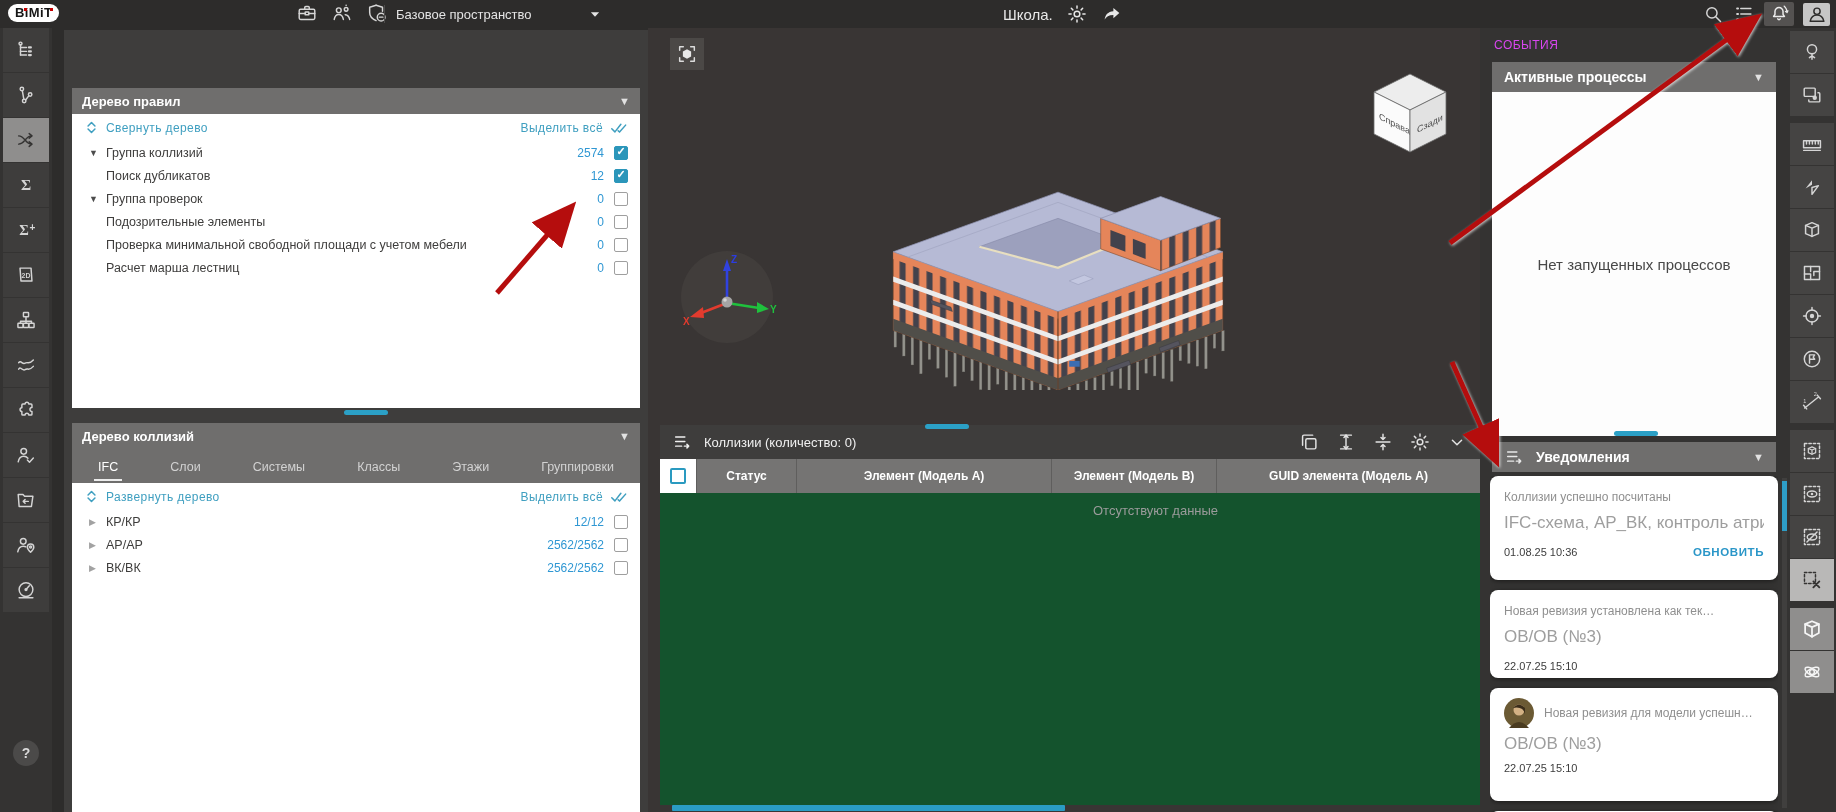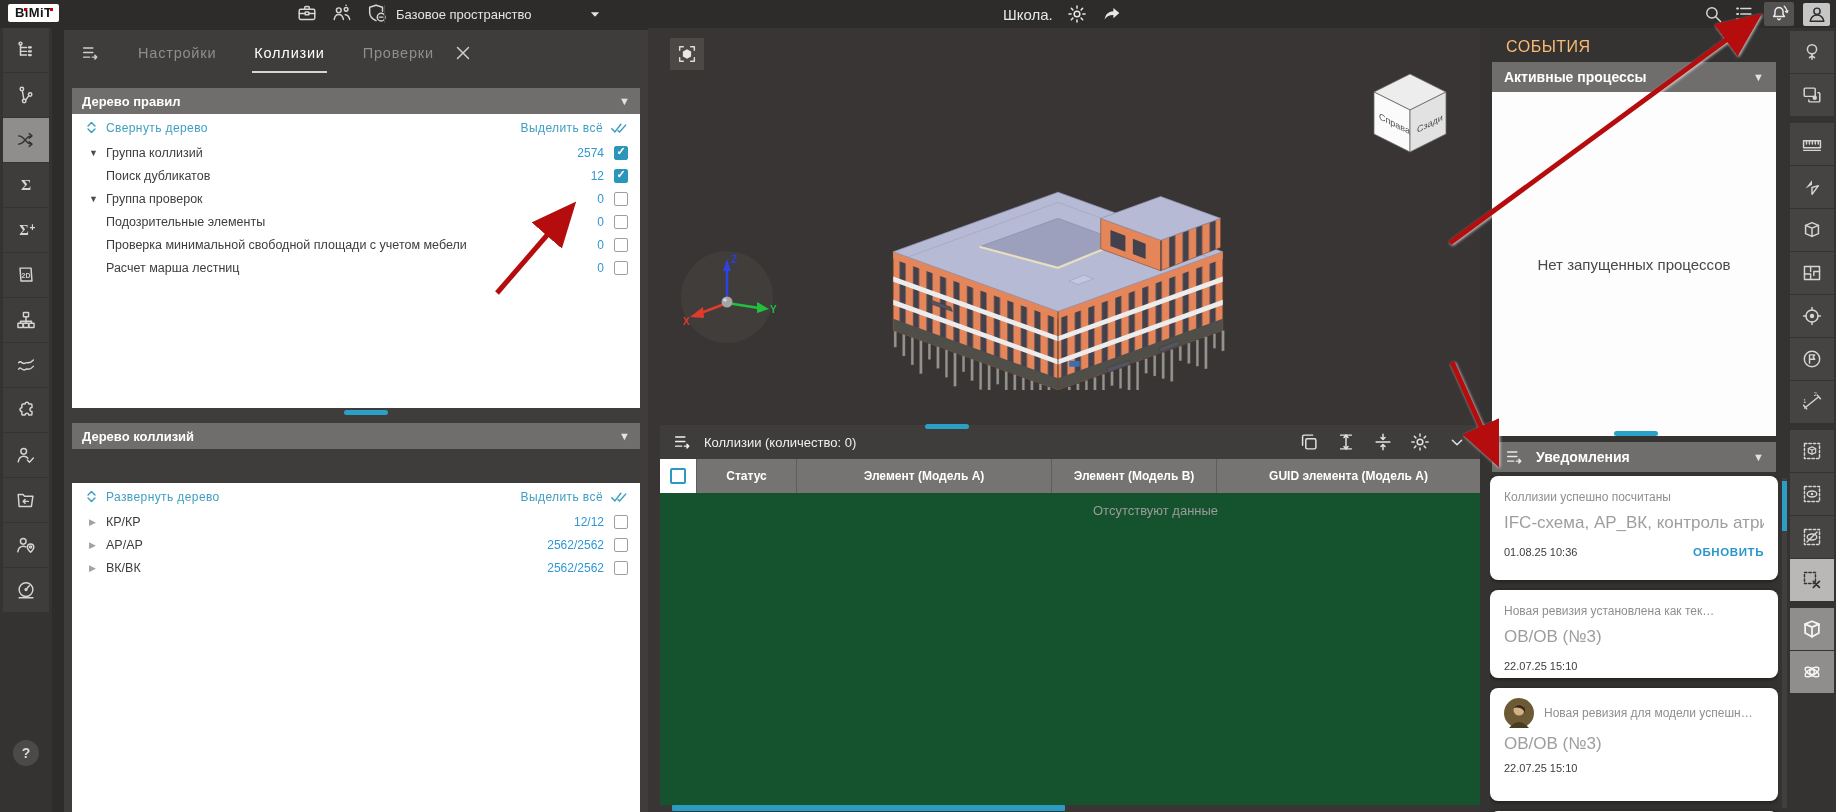--- a/index.html
+++ b/index.html
@@ -3,21 +3,21 @@
 <meta charset="utf-8">
 <style>
   html,body{margin:0;padding:0;background:#1e1e1e}
   *{box-sizing:border-box}
   .app{position:relative;width:1836px;height:812px;background:#2d2c2b;font-family:"Liberation Sans",sans-serif;overflow:hidden;user-select:none}
   .icon{display:inline-flex;align-items:center;justify-content:center;line-height:0}
   svg{display:block}
 
   
   .topbar{position:absolute;left:0;top:0;right:0;height:28px;background:#2d2c2b;color:#cfcfcf}
-  .logo{position:absolute;left:8px;top:4px;background:#fff;border-radius:2px;padding:1px 7px 2px;font-weight:bold;font-size:13px;color:#161616;letter-spacing:.4px}
+  .logo{position:absolute;left:8px;top:4px;background:#fff;border-radius:9px;padding:1px 7px 2px;font-weight:bold;font-size:13px;color:#161616;letter-spacing:.4px}
   .logo::before,.logo::after{content:"";position:absolute;top:4px;width:3px;height:3px;background:#c40000}
   .logo::before{left:16px}.logo::after{left:42px}
   .tb-icons{position:absolute;left:296px;top:2px;display:flex;align-items:center;gap:13px;color:#d6d6d6}
   .tb-sep{position:absolute;left:384px;top:5px;width:1px;height:18px;background:#4d4c4b}
   .tb-workspace{position:absolute;left:396px;top:0;height:28px;display:flex;align-items:center;gap:52px;color:#e4e4e4;font-size:13px}
   .tb-center{position:absolute;left:1003px;top:0;height:28px;display:flex;align-items:center;gap:13px;color:#e8e8e8}
   .tb-center .title{font-size:15px}
   .tb-right{position:absolute;right:6px;top:0;height:28px;display:flex;align-items:center;gap:9px;color:#d6d6d6}
   .tb-tile{width:30px;height:24px;border-radius:2px;display:flex;align-items:center;justify-content:center}
   .tb-tile.bell{background:#545251;color:#ececec}
@@ -71,21 +71,21 @@
   .ct-cols{height:34px;display:flex}
   .col0{width:36px;background:#fff;display:flex;align-items:center;justify-content:center}
   .cbh{width:16px;height:16px;border:2px solid #2a9ac0;border-radius:2px;cursor:pointer}
   .colh{background:#757473;border-left:1px solid #5f5e5d;color:#fff;font-size:12px;font-weight:bold;display:flex;align-items:center;justify-content:center}
   .ct-body{background:#14532d;height:312px;position:relative}
   .ct-empty{position:absolute;left:433px;top:10px;color:#9b9b9b;font-size:13px}
   .ct-split{position:absolute;left:265px;top:-1px}
 
   
   .events{position:absolute;left:1480px;top:28px;width:308px;bottom:0;background:#343332}
-  .ev-title{position:absolute;left:26px;top:10px;color:#fdba74;font-size:16px;letter-spacing:.5px}
+  .ev-title{position:absolute;left:14px;top:10px;color:#d946ef;font-size:12px;letter-spacing:.5px}
   .gray-h{position:absolute;left:12px;right:12px;height:30px;background:#6f6e6d;color:#fff;display:flex;align-items:center;padding:0 12px;font-size:14px;font-weight:bold}
   .gray-h .car{margin-left:auto;color:#e2e2e2;font-size:11px}
   .ap-h{top:34px}
   .ap-body{position:absolute;left:12px;right:12px;top:64px;height:344px;background:#fdfdfd;display:flex;align-items:center;justify-content:center;color:#484848;font-size:15px}
   .ev-split{left:134px;top:403px}
   .ntf-h{top:414px}
   .ntf-h .icon{margin-right:10px;color:#e8e8e8}
   .cards{position:absolute;left:10px;right:10px;top:448px;bottom:0;overflow:hidden}
   .card{background:#fff;border-radius:8px;box-shadow:0 1px 5px rgba(0,0,0,.5);padding:10px 14px;margin-bottom:10px;cursor:pointer}
   .card .c-title{font-size:12px;color:#8f8f8f;margin:4px 0 9px;white-space:nowrap;overflow:hidden}
@@ -288,36 +288,20 @@
             <path d="M12 11.5l3.6-4.2"></path>
             <circle cx="12" cy="11.5" r="1" fill="currentColor"></circle>
             <path d="M4.5 20.5h15"></path>
           </svg>
         </div>
       </div>
     <div class="help">?</div>
   </nav>
 
   <section class="rules-panel">
-    <div class="rp-tabs">
-      <span class="icon">
-          <svg viewBox="0 0 24 24" width="22" height="22" fill="none" stroke="currentColor" stroke-width="1.6" stroke-linecap="round" stroke-linejoin="round">
-            <path d="M4 6.5h10M4 11.5h10M4 16.5h6.5"></path>
-            <path d="M13.5 16.5H18m-1.7-1.9l1.9 1.9-1.9 1.9"></path>
-          </svg>
-        </span>
-      <span class="tab">Настройки</span>
-      <span class="tab on">Коллизии</span>
-      <span class="tab">Проверки</span>
-      <span class="rp-close icon">
-          <svg viewBox="0 0 24 24" width="22" height="22" fill="none" stroke="currentColor" stroke-width="1.6" stroke-linecap="round" stroke-linejoin="round">
-            <path d="M6 6l12 12M18 6L6 18"></path>
-          </svg>
-        </span>
-    </div>
 
     <div class="section-h" style="top:58px">
       <span>Дерево правил</span>
       <span class="car">▼</span>
     </div>
 
     <div class="tree" style="top:84px;height:294px">
       <div class="tree-top">
         <span class="icon lnk" style="color:#3f9fc0">
             <svg viewBox="0 0 24 24" width="15" height="15" fill="none" stroke="currentColor" stroke-width="2.4" stroke-linecap="round" stroke-linejoin="round">
@@ -374,20 +358,28 @@
         </div>
     </div>
 
     <div class="splitter" style="left:280px;top:380px"></div>
 
     <div class="section-h" style="top:393px">
       <span>Дерево коллизий</span>
       <span class="car">▼</span>
     </div>
 
+    <div class="ct-tabs">
+      <span class="ctab on">IFC</span>
+      <span class="ctab">Слои</span>
+      <span class="ctab">Системы</span>
+      <span class="ctab">Классы</span>
+      <span class="ctab">Этажи</span>
+      <span class="ctab">Группировки</span>
+    </div>
 
     <div class="tree" style="top:453px;bottom:0">
       <div class="tree-top">
         <span class="icon lnk" style="color:#3f9fc0">
             <svg viewBox="0 0 24 24" width="15" height="15" fill="none" stroke="currentColor" stroke-width="2.4" stroke-linecap="round" stroke-linejoin="round">
               <path d="M6.5 9.5L12 4l5.5 5.5"></path>
               <path d="M6.5 14.5L12 20l5.5-5.5"></path>
             </svg>
           </span>
         <span class="lnk" style="margin-left:7px">Развернуть дерево</span>

